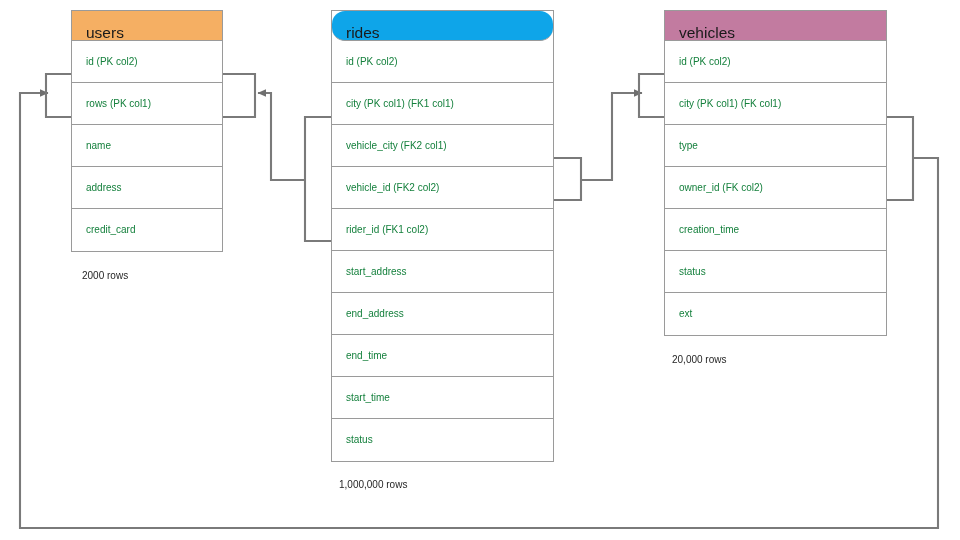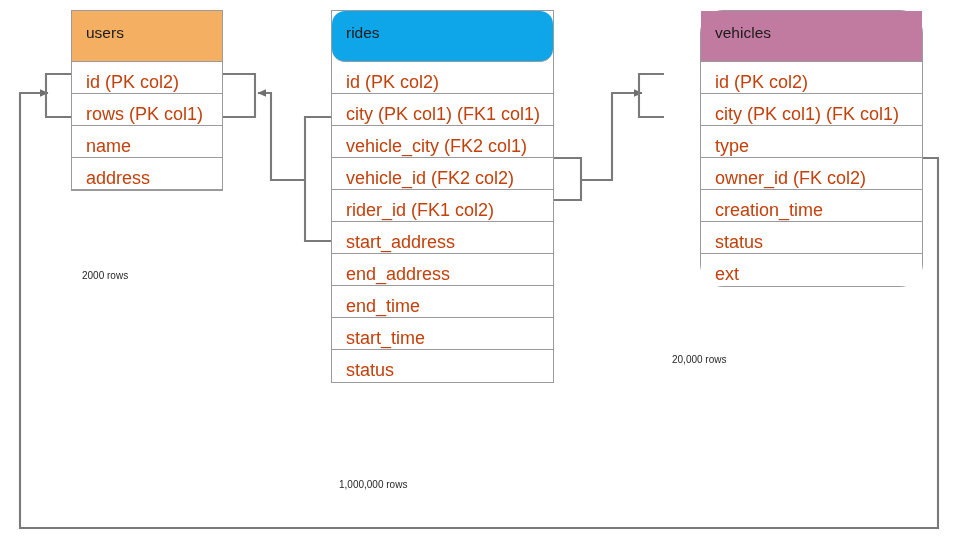--- a/index.html
+++ b/index.html
@@ -13,36 +13,36 @@
   #canvas{position:absolute;inset:0;width:960px;height:540px;}
   #edges{position:absolute;left:0;top:0;width:960px;height:540px;}
 
   .table{
     position:absolute;
     border:1px solid #9a9a9a;
     box-sizing:border-box;
     background:#ffffff;
   }
   .t-header{
-    height:51px;
+    height:30px;
     line-height:43px;
     padding:0 14px;
     font-size:15.5px;
     color:#1a1a1a;
     box-sizing:border-box;
     border-bottom:1px solid #9a9a9a;
     overflow:hidden;
     white-space:nowrap;
   }
   .t-row{
-    height:32px;
+    height:42px;
     line-height:41.5px;
     padding:0 14px;
-    font-size:18px;
-    color:#c2410c;
+    font-size:10px;
+    color:#15803d;
     box-sizing:border-box;
     border-bottom:1px solid #9a9a9a;
     overflow:hidden;
     white-space:nowrap;
     background:#ffffff;
   }
   .t-row.last{border-bottom:none;}
   .rowcount{
     position:absolute;
     font-size:10px;
@@ -77,39 +77,40 @@
       <path d="M71,74 L46,74 L46,117 L71,117"></path>
     </g>
   </svg>
 
   <div class="table" style="left:71px;top:10px;width:152px;">
     <div class="t-header" style="background:#F5AF63;">users</div>
     <div class="t-row">id (PK col2)</div>
     <div class="t-row">rows (PK col1)</div>
     <div class="t-row">name</div>
     <div class="t-row">address</div>
+    <div class="t-row last">credit_card</div>
   </div>
   <div class="rowcount" style="left:82px;top:270px;">2000 rows</div>
 
   <div class="table" style="left:331px;top:10px;width:223px;">
     <div class="t-header" style="background:#0ea5e9;border-radius:13px;">rides</div>
     <div class="t-row">id (PK col2)</div>
     <div class="t-row">city (PK col1) (FK1 col1)</div>
     <div class="t-row">vehicle_city (FK2 col1)</div>
     <div class="t-row">vehicle_id (FK2 col2)</div>
     <div class="t-row">rider_id (FK1 col2)</div>
     <div class="t-row">start_address</div>
     <div class="t-row">end_address</div>
     <div class="t-row">end_time</div>
     <div class="t-row">start_time</div>
     <div class="t-row last">status</div>
   </div>
   <div class="rowcount" style="left:339px;top:479px;">1,000,000 rows</div>
 
-  <div class="table" style="left:700px;top:10px;width:223px;border-radius:23px;">
+  <div class="table" style="left:664px;top:10px;width:223px;">
     <div class="t-header" style="background:#C27BA0;">vehicles</div>
     <div class="t-row">id (PK col2)</div>
     <div class="t-row">city (PK col1) (FK col1)</div>
     <div class="t-row">type</div>
     <div class="t-row">owner_id (FK col2)</div>
     <div class="t-row">creation_time</div>
     <div class="t-row">status</div>
     <div class="t-row last">ext</div>
   </div>
   <div class="rowcount" style="left:672px;top:354px;">20,000 rows</div>

